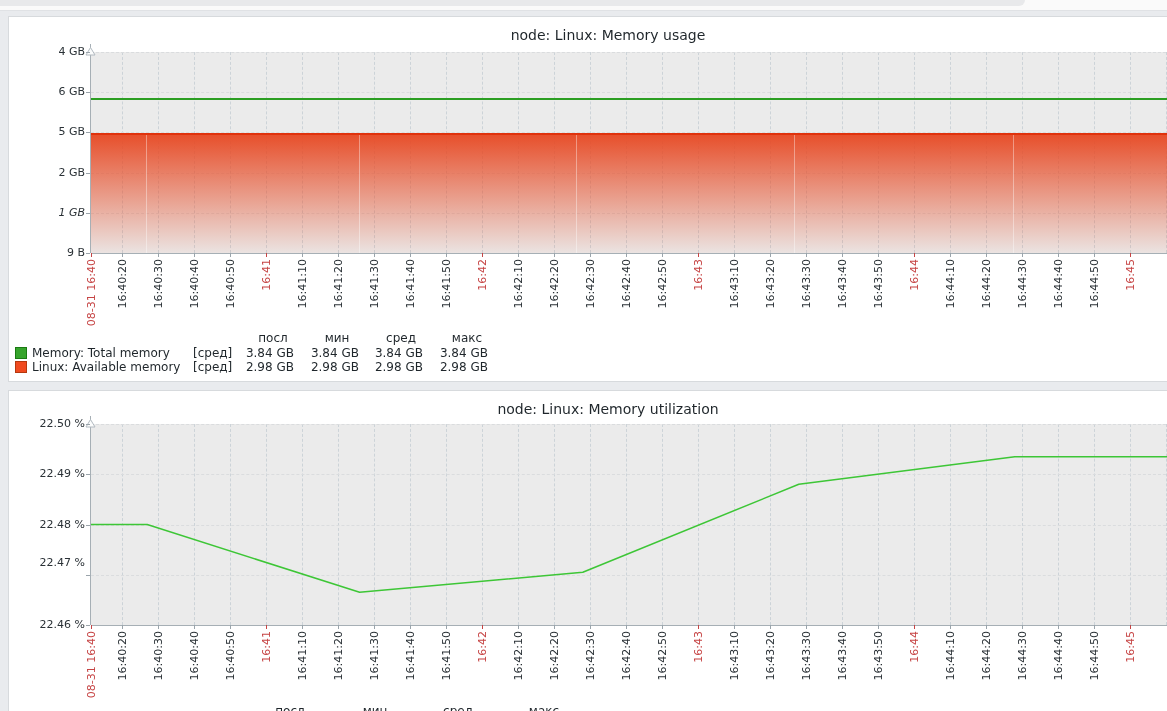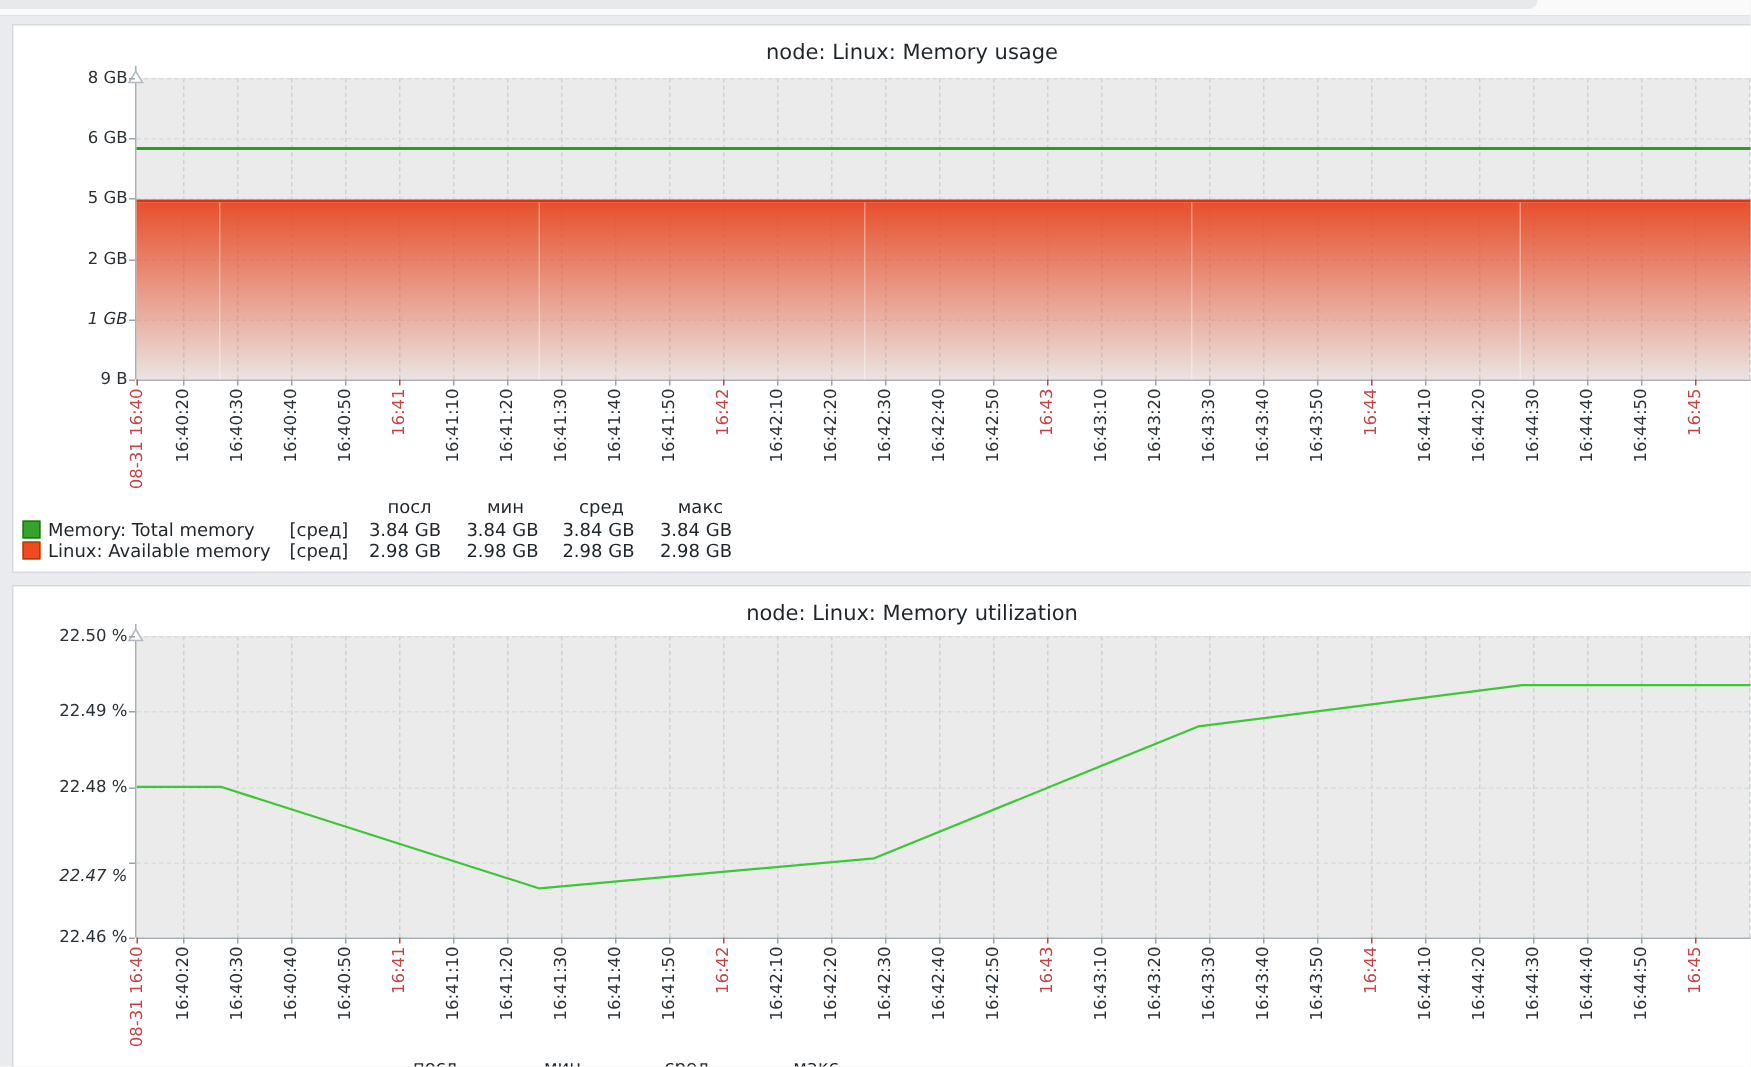--- a/index.html
+++ b/index.html
@@ -159,21 +159,21 @@
       <div class="xl maj" style="left: 1039px;">16:45</div>
       <div class="ser" style="top: 46px; height: 2px; background: rgb(43, 158, 34);"></div>
       <div class="ser" style="top: 81px; bottom: 0px; border-top: 2px solid rgb(224, 50, 12); background: linear-gradient(rgba(231, 75, 38, 0.97), rgba(232, 80, 43, 0.05));">
         <div style="position: absolute; left: 55px; top: 0px; bottom: 0px; width: 1px; background: rgba(255, 255, 255, 0.38);"></div>
         <div style="position: absolute; left: 268px; top: 0px; bottom: 0px; width: 1px; background: rgba(255, 255, 255, 0.38);"></div>
         <div style="position: absolute; left: 485px; top: 0px; bottom: 0px; width: 1px; background: rgba(255, 255, 255, 0.38);"></div>
         <div style="position: absolute; left: 703px; top: 0px; bottom: 0px; width: 1px; background: rgba(255, 255, 255, 0.38);"></div>
         <div style="position: absolute; left: 922px; top: 0px; bottom: 0px; width: 1px; background: rgba(255, 255, 255, 0.38);"></div>
       </div>
     </div>
-<div class="yl" style="top: 28px;">8 GB</div>
+<div class="yl" style="top: 28px;">4 GB</div>
     <div class="yl" style="top: 68px;">6 GB</div>
     <div class="yl" style="top: 108px;">5 GB</div>
     <div class="yl" style="top: 149px;">2 GB</div>
     <div class="yl" style="top: 189px; font-style: italic;">1 GB</div>
     <div class="yl" style="top: 229px;">9 B</div>
     <div class="lg-h" style="left: 264px; top: 314px;">посл</div>
     <div class="lg-h" style="left: 328px; top: 314px;">мин</div>
     <div class="lg-h" style="left: 392px; top: 314px;">сред</div>
     <div class="lg-h" style="left: 458px; top: 314px;">макс</div>
     <div class="lg-sw" style="left: 6px; top: 330px; background: rgb(54, 164, 44); border-color: rgb(26, 122, 18);"></div>
@@ -299,19 +299,19 @@
       <div class="xl" style="left: 1003px;">16:44:50</div>
       <div class="tick maj" style="left: 1039px;"></div>
       <div class="xl maj" style="left: 1039px;">16:45</div>
       <div class="linewrap"><svg width="1085" height="201" viewBox="0 0 1085 201">
           <polyline points="0.0,100.5 56.2,100.5 268.6,168.3 491.8,148.2 707.8,60.3 923.8,32.7 1085.0,32.7" fill="none" stroke="#3dc636" stroke-width="1.5" stroke-linejoin="round"></polyline>
         </svg></div>
     </div>
 <div class="yl" style="top: 26px;">22.50 %</div>
     <div class="yl" style="top: 76px;">22.49 %</div>
     <div class="yl" style="top: 127px;">22.48 %</div>
-    <div class="yl" style="top: 186px; font-style: italic;">22.47 %</div>
+    <div class="yl" style="top: 165px;">22.47 %</div>
     <div class="yl" style="top: 227px;">22.46 %</div>
     <div class="lg-h" style="left: 281px; top: 313px;">посл</div>
     <div class="lg-h" style="left: 366px; top: 313px;">мин</div>
     <div class="lg-h" style="left: 449px; top: 313px;">сред</div>
     <div class="lg-h" style="left: 535px; top: 313px;">макс</div>
   </div>
 
 </body></html>

